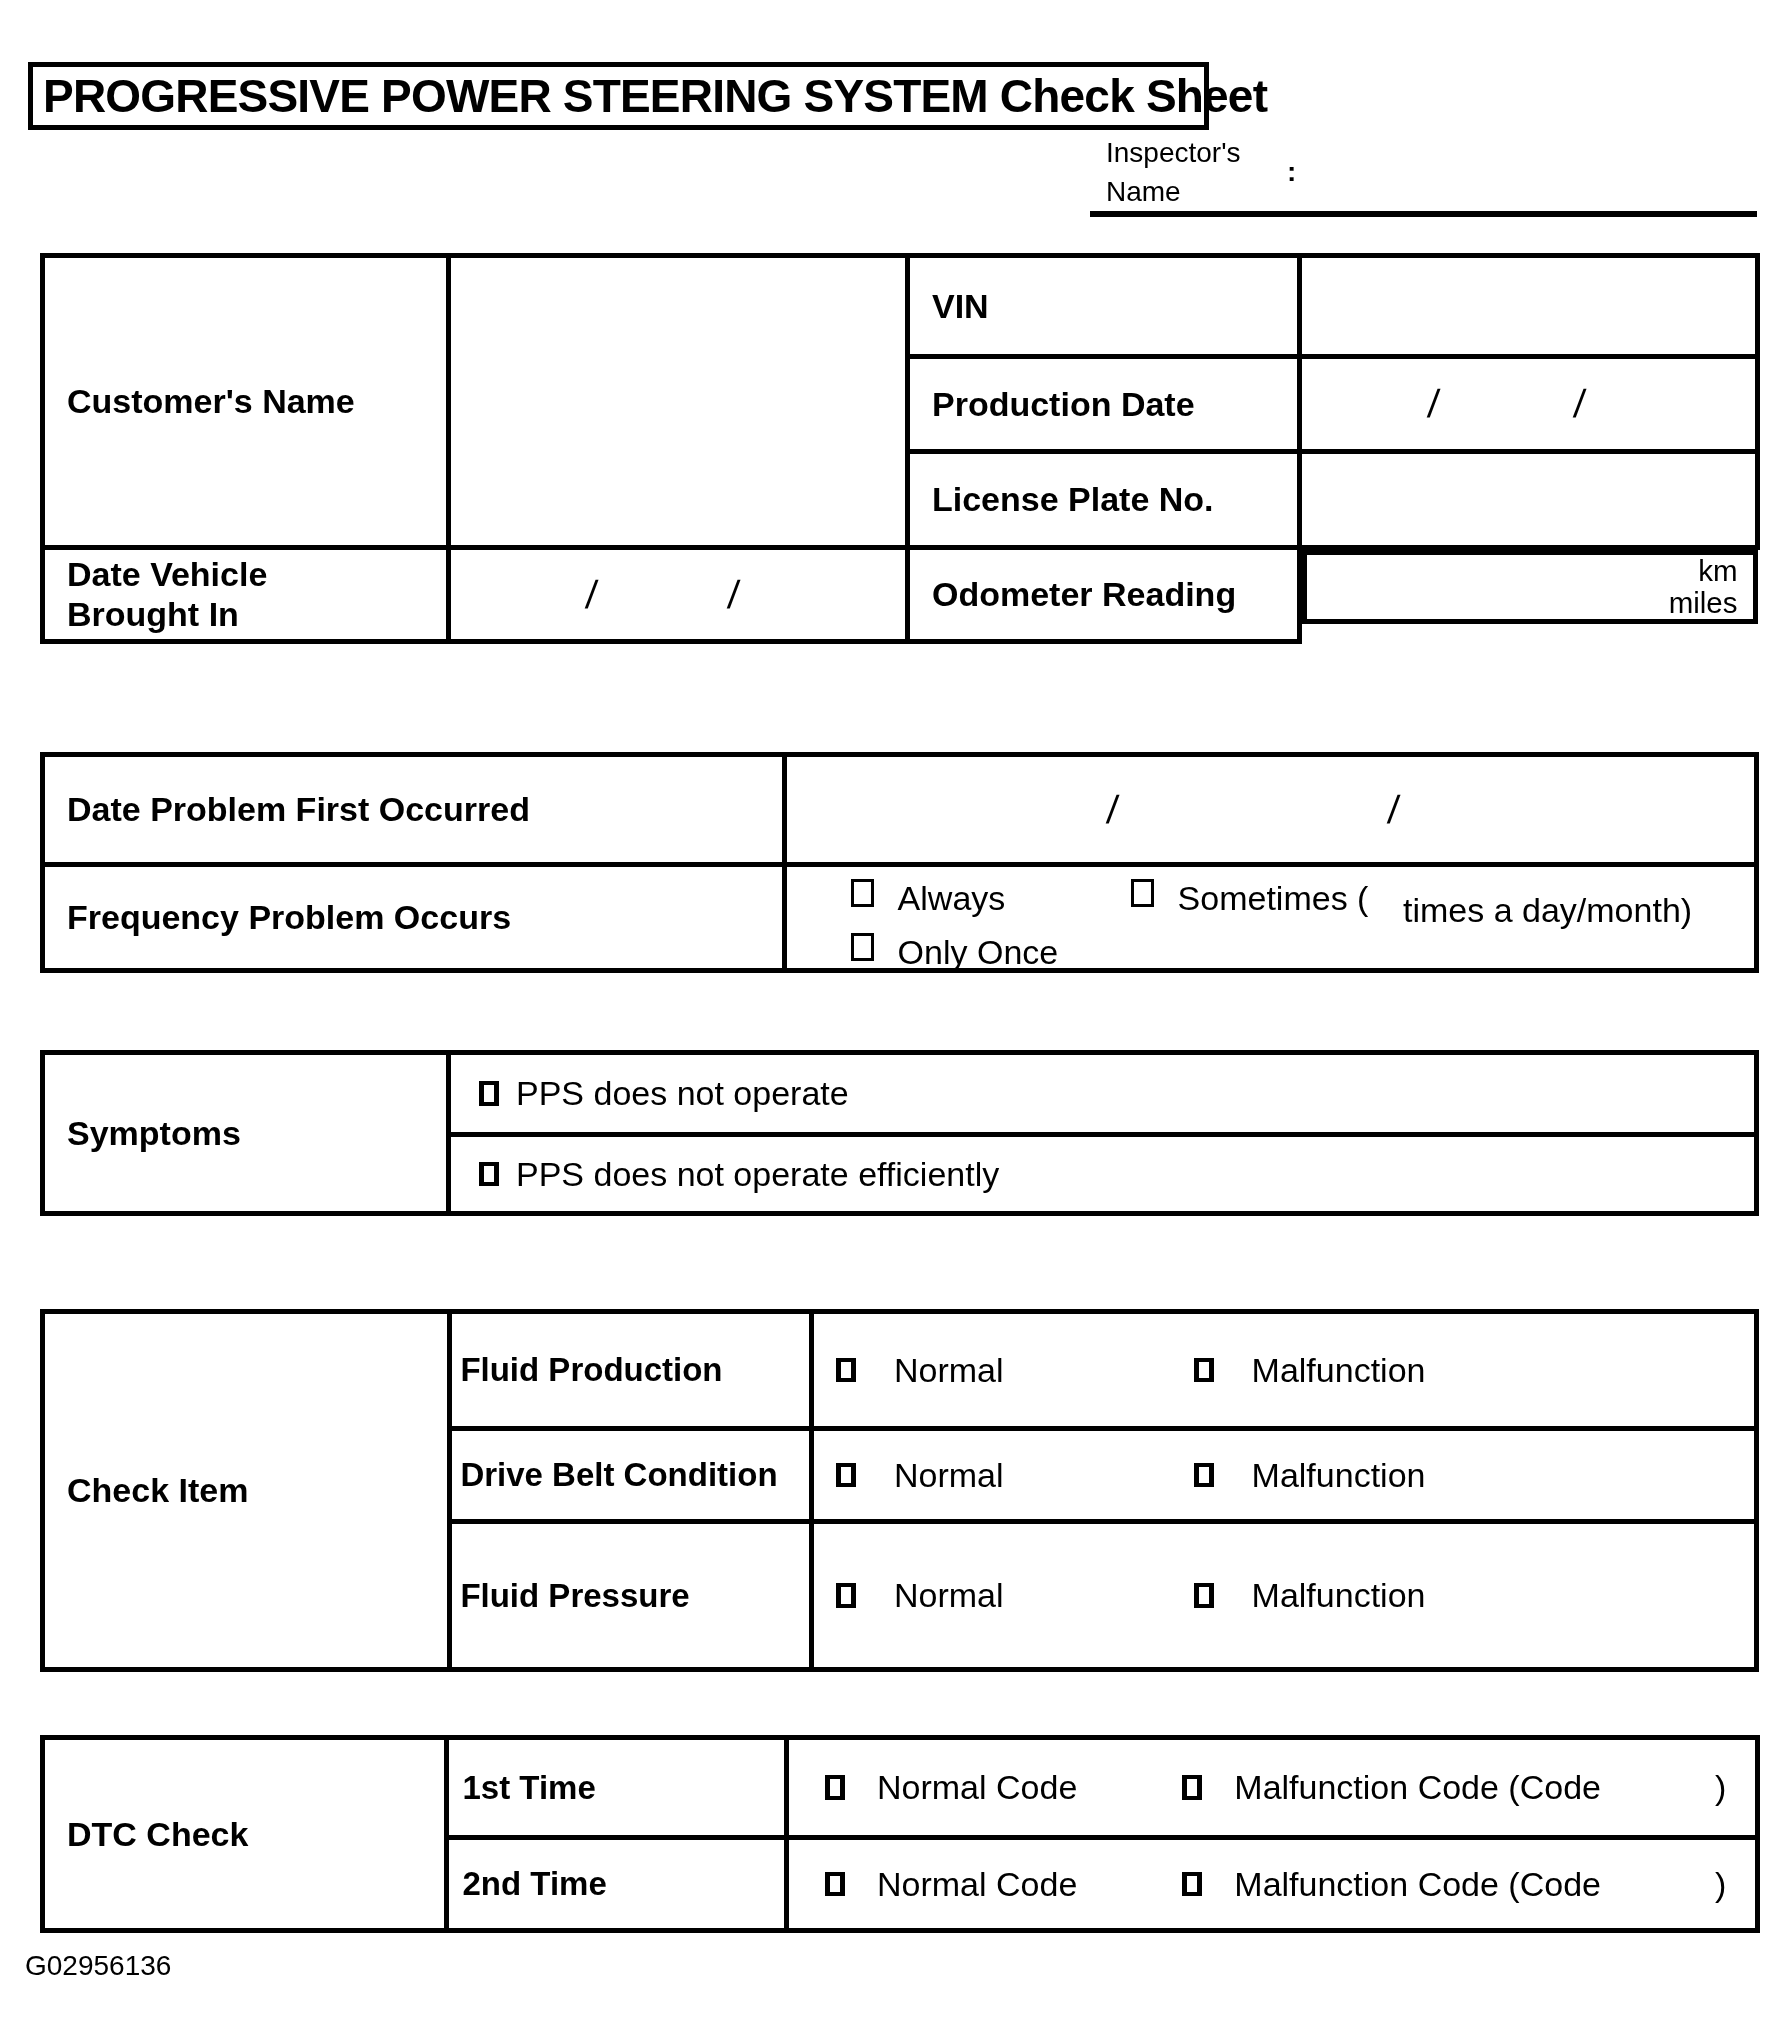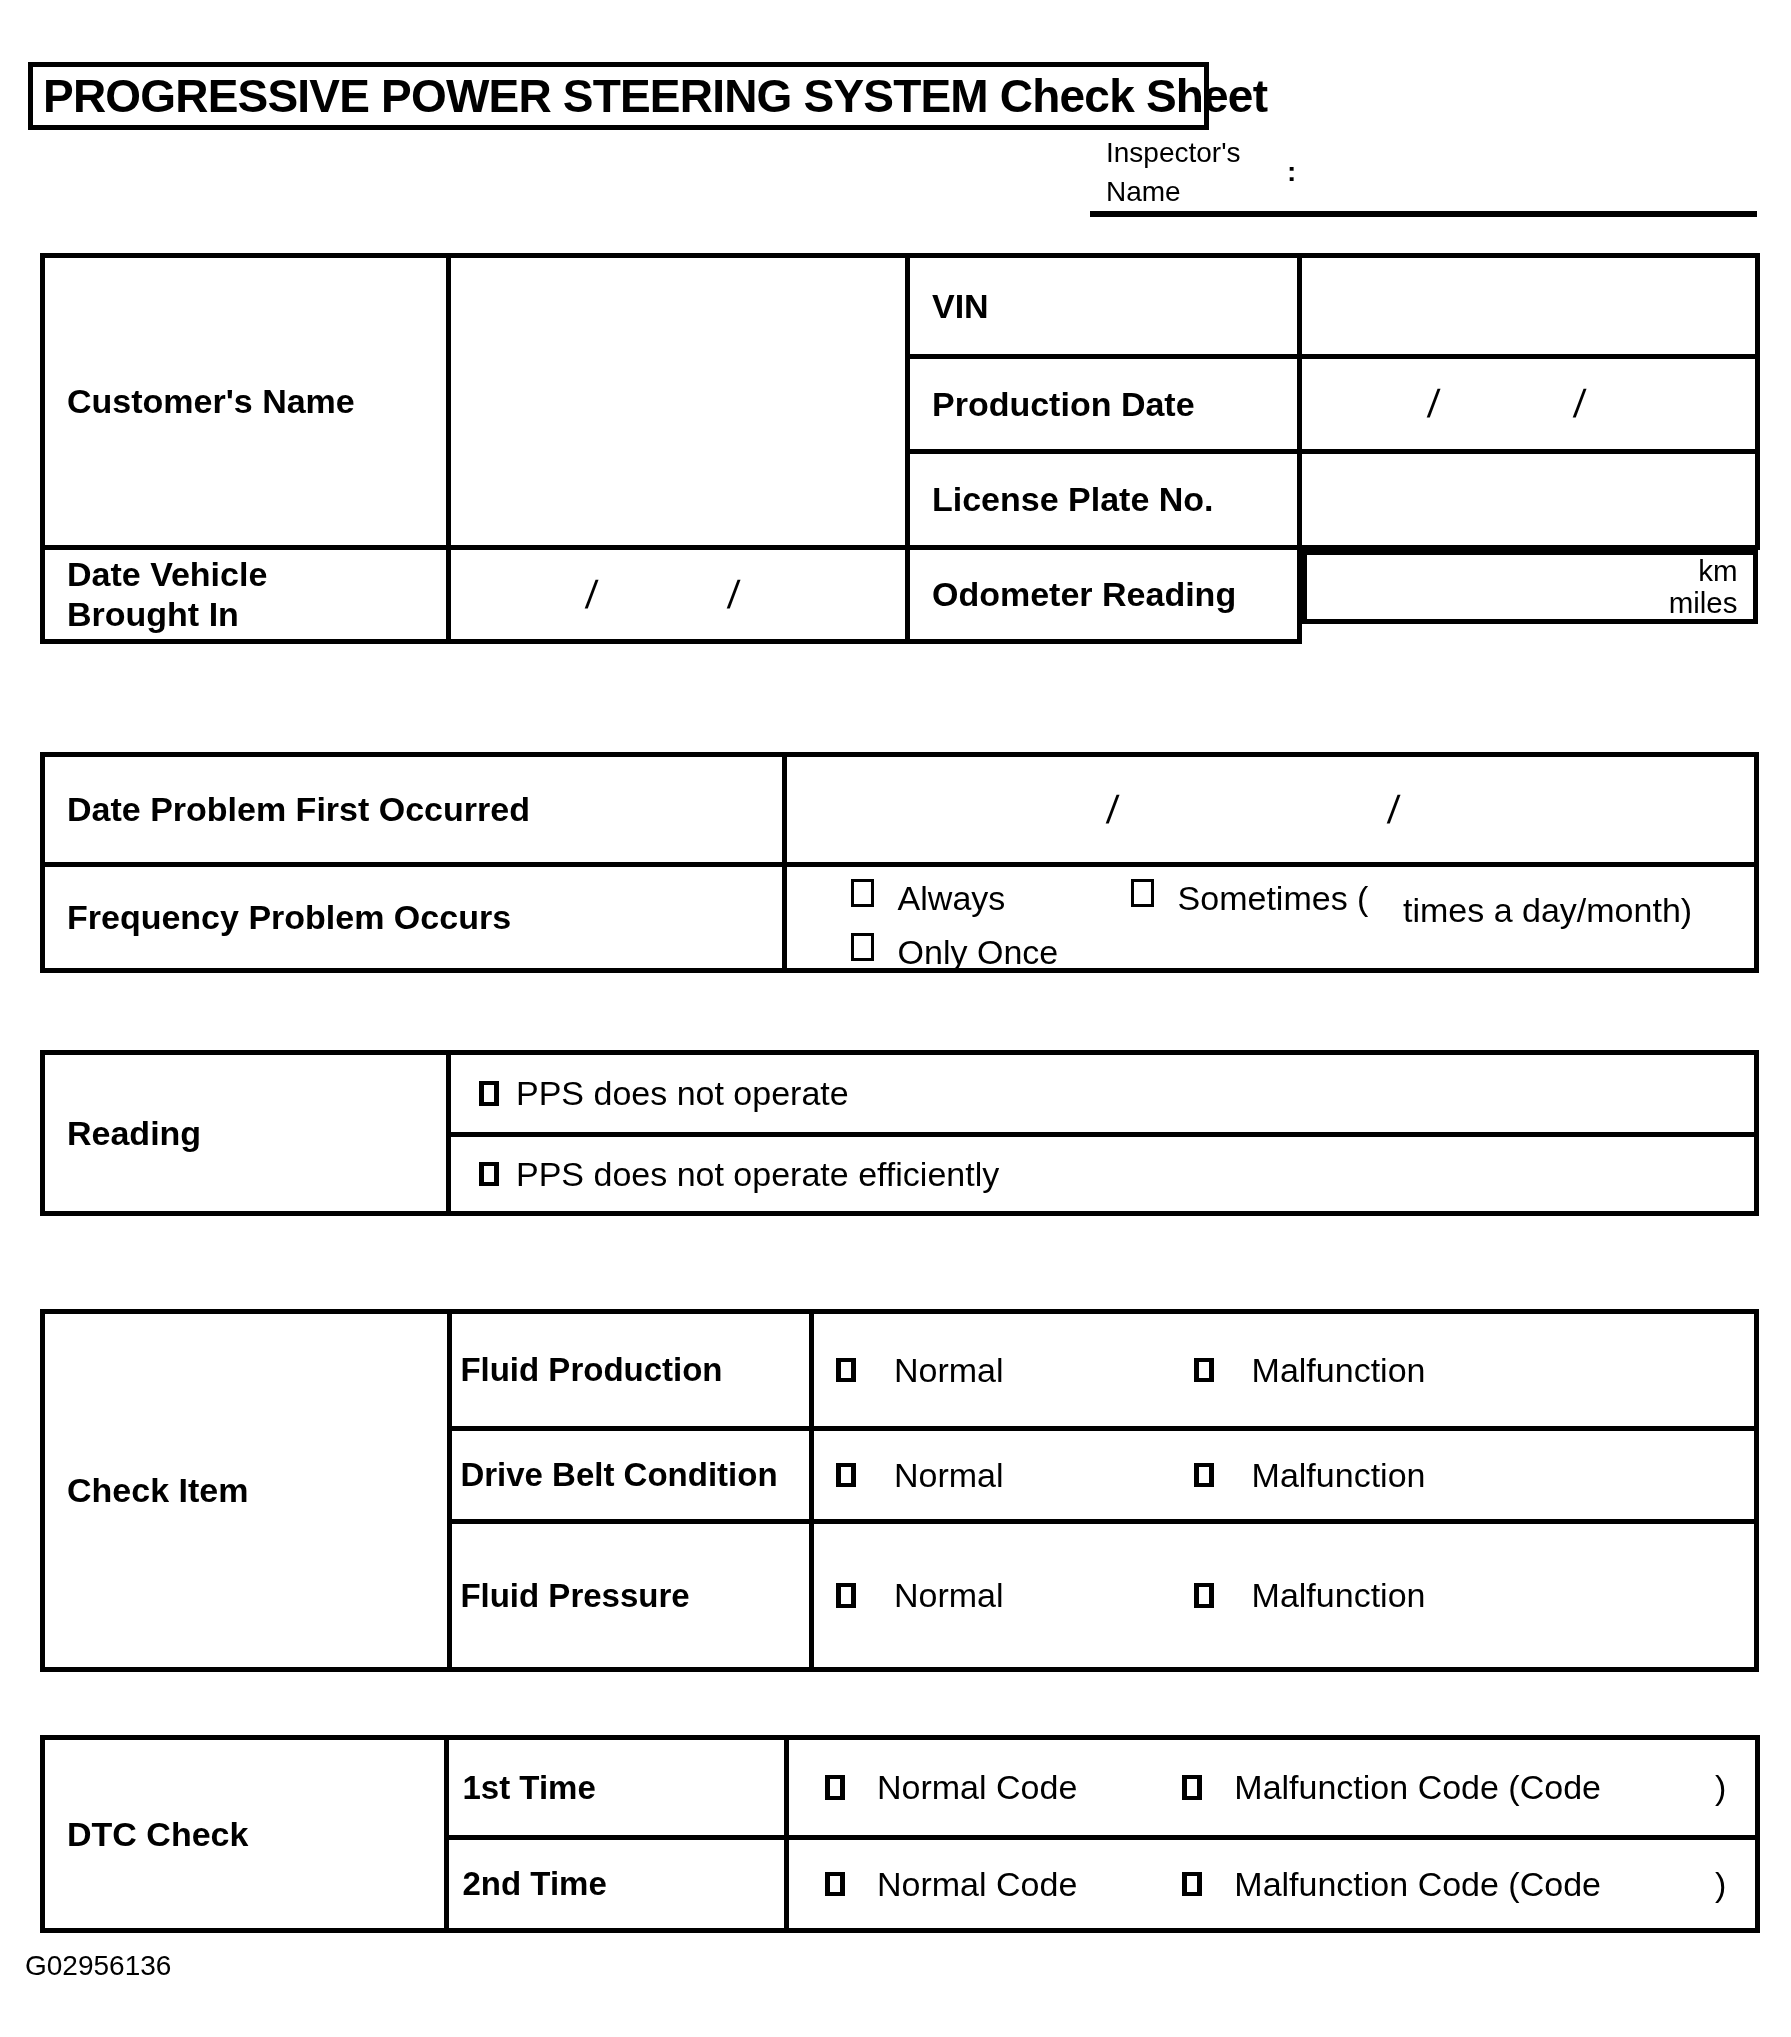--- a/index.html
+++ b/index.html
@@ -166,21 +166,21 @@
 </tbody>
   </table>
 
 <table style="top:1050px; width:1714px;">
   <colgroup>
       <col style="width:406px">
       <col style="width:1308px">
     </colgroup>
   <tbody>
       <tr>
-    <td class="lbl" rowspan="2">Reading</td>
+    <td class="lbl" rowspan="2">Symptoms</td>
     <td class="sym-cell" style="height:82px;">
       <div class="optrow">
         <span class="cb"></span>
         <span class="txt">PPS does not operate</span>
       </div>
     </td>
   </tr>
   <tr>
     <td class="sym-cell" style="height:79px;">
       <div class="optrow">

